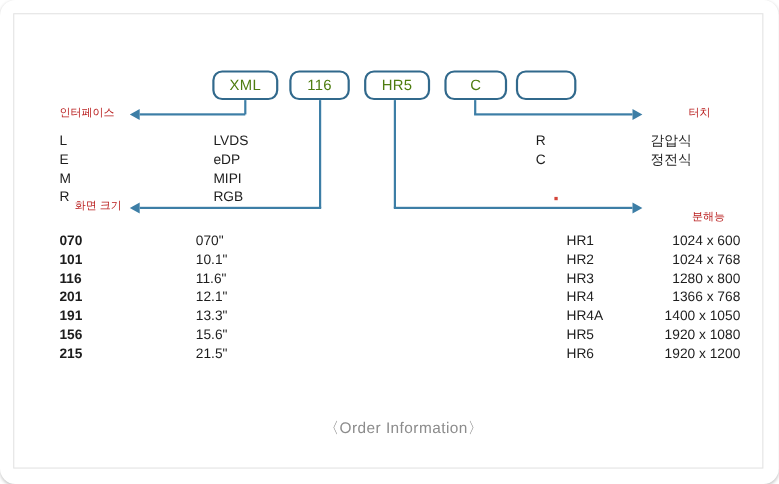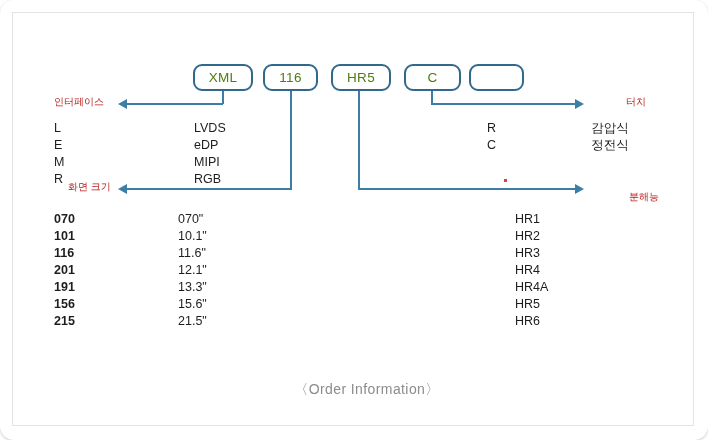--- a/index.html
+++ b/index.html
@@ -205,17 +205,26 @@
     <div class="list" style="left:502px; top:198px;">
       <div>HR1</div>
       <div>HR2</div>
       <div>HR3</div>
       <div>HR4</div>
       <div>HR4A</div>
       <div>HR5</div>
       <div>HR6</div>
     </div>
 
+    <div class="list right-align" style="left:555px; top:198px; width:105px;">
+      <div>1024 x 600</div>
+      <div>1024 x 768</div>
+      <div>1280 x 800</div>
+      <div>1366 x 768</div>
+      <div>1400 x 1050</div>
+      <div>1920 x 1080</div>
+      <div>1920 x 1200</div>
+    </div>
 
     <div class="caption" style="top:368px;">〈Order Information〉</div>
 
   </div>
 </div>
 
 </body></html>

